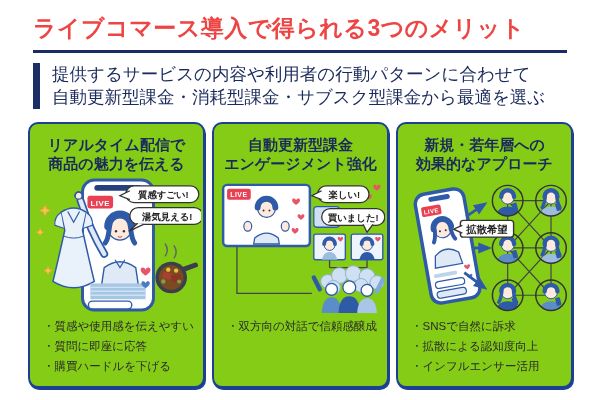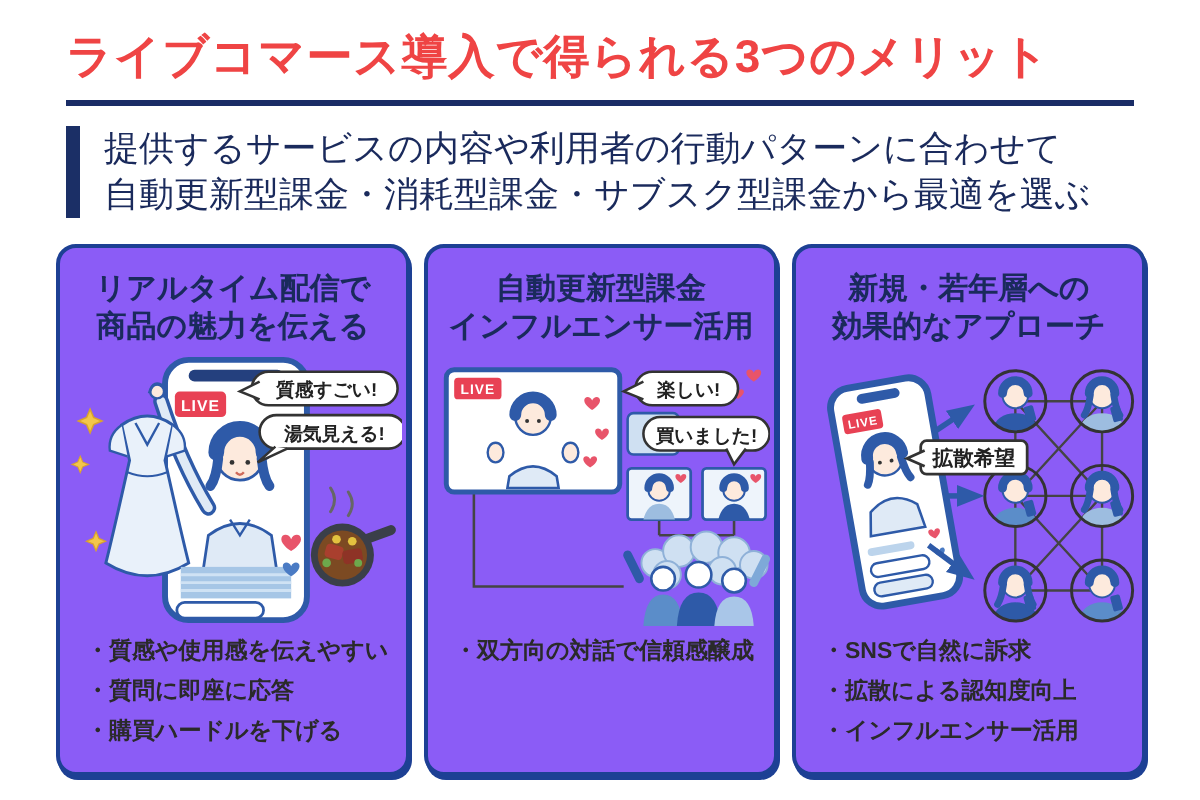--- a/index.html
+++ b/index.html
@@ -26,37 +26,37 @@
   .subtitle p {
     font-size:17.5px; font-weight:400; color:#1a2a5c; line-height:23px;
     white-space:nowrap;
   }
 
   
   .cards {
     position:absolute; left:28px; top:122px; display:flex; gap:7px;
   }
   .card {
-    width:177px; height:266px; background:#8b5cf6;
+    width:177px; height:266px; background:#84cc16;
     border:2.5px solid #1d4094; border-radius:10px;
     box-shadow:1px 2px 0 #1d4094;
     display:flex; flex-direction:column; align-items:center;
   }
   .card-title {
     margin-top:11px; text-align:center;
     font-size:15px; font-weight:800; color:#1a2a5c; line-height:19px;
     white-space:nowrap;
   }
   .illus { width:168px; height:136px; margin-top:4px; flex:0 0 auto; }
   .bullets {
     list-style:none; align-self:flex-start;
     margin:3px 0 0 13px;
   }
   .bullets li {
-    font-size:11.5px; font-weight:700; color:#2a2a2a; line-height:20px;
+    font-size:11.5px; font-weight:400; color:#2a2a2a; line-height:20px;
     white-space:nowrap;
   }
 
   svg text { font-family:"Liberation Sans","DejaVu Sans",sans-serif; }
   .bubble-text { font-size:9.5px; font-weight:bold; fill:#222; }
   .live-text  { font-weight:bold; fill:#fff; letter-spacing:0.5px; }
 </style>
 </head>
 <body>
 
@@ -156,21 +156,21 @@
       <ul class="bullets">
         <li>・質感や使用感を伝えやすい</li>
         <li>・質問に即座に応答</li>
         <li>・購買ハードルを下げる</li>
       </ul>
     </div>
 
     <div class="card">
       <div class="card-title">
         <div>自動更新型課金</div>
-        <div>インフルエンサー活用</div>
+        <div>エンゲージメント強化</div>
       </div>
 
       <svg class="illus" viewBox="0 0 170 138">
 
         <path d="M20 70 V118 H96" stroke="#444" stroke-width="1.3" fill="none"></path>
         <path d="M114 84 V92 M152 84 V92 M114 92 H152 M133 92 V100" stroke="#444" stroke-width="1.3" fill="none"></path>
 
         <g>
           <rect x="6" y="8" width="88" height="62" rx="4" fill="#fff" stroke="#2e5aa8" stroke-width="2.5"></rect>
           <circle cx="50" cy="32" r="9" fill="#fdeadd" stroke="#2e5aa8" stroke-width="1.2"></circle>

